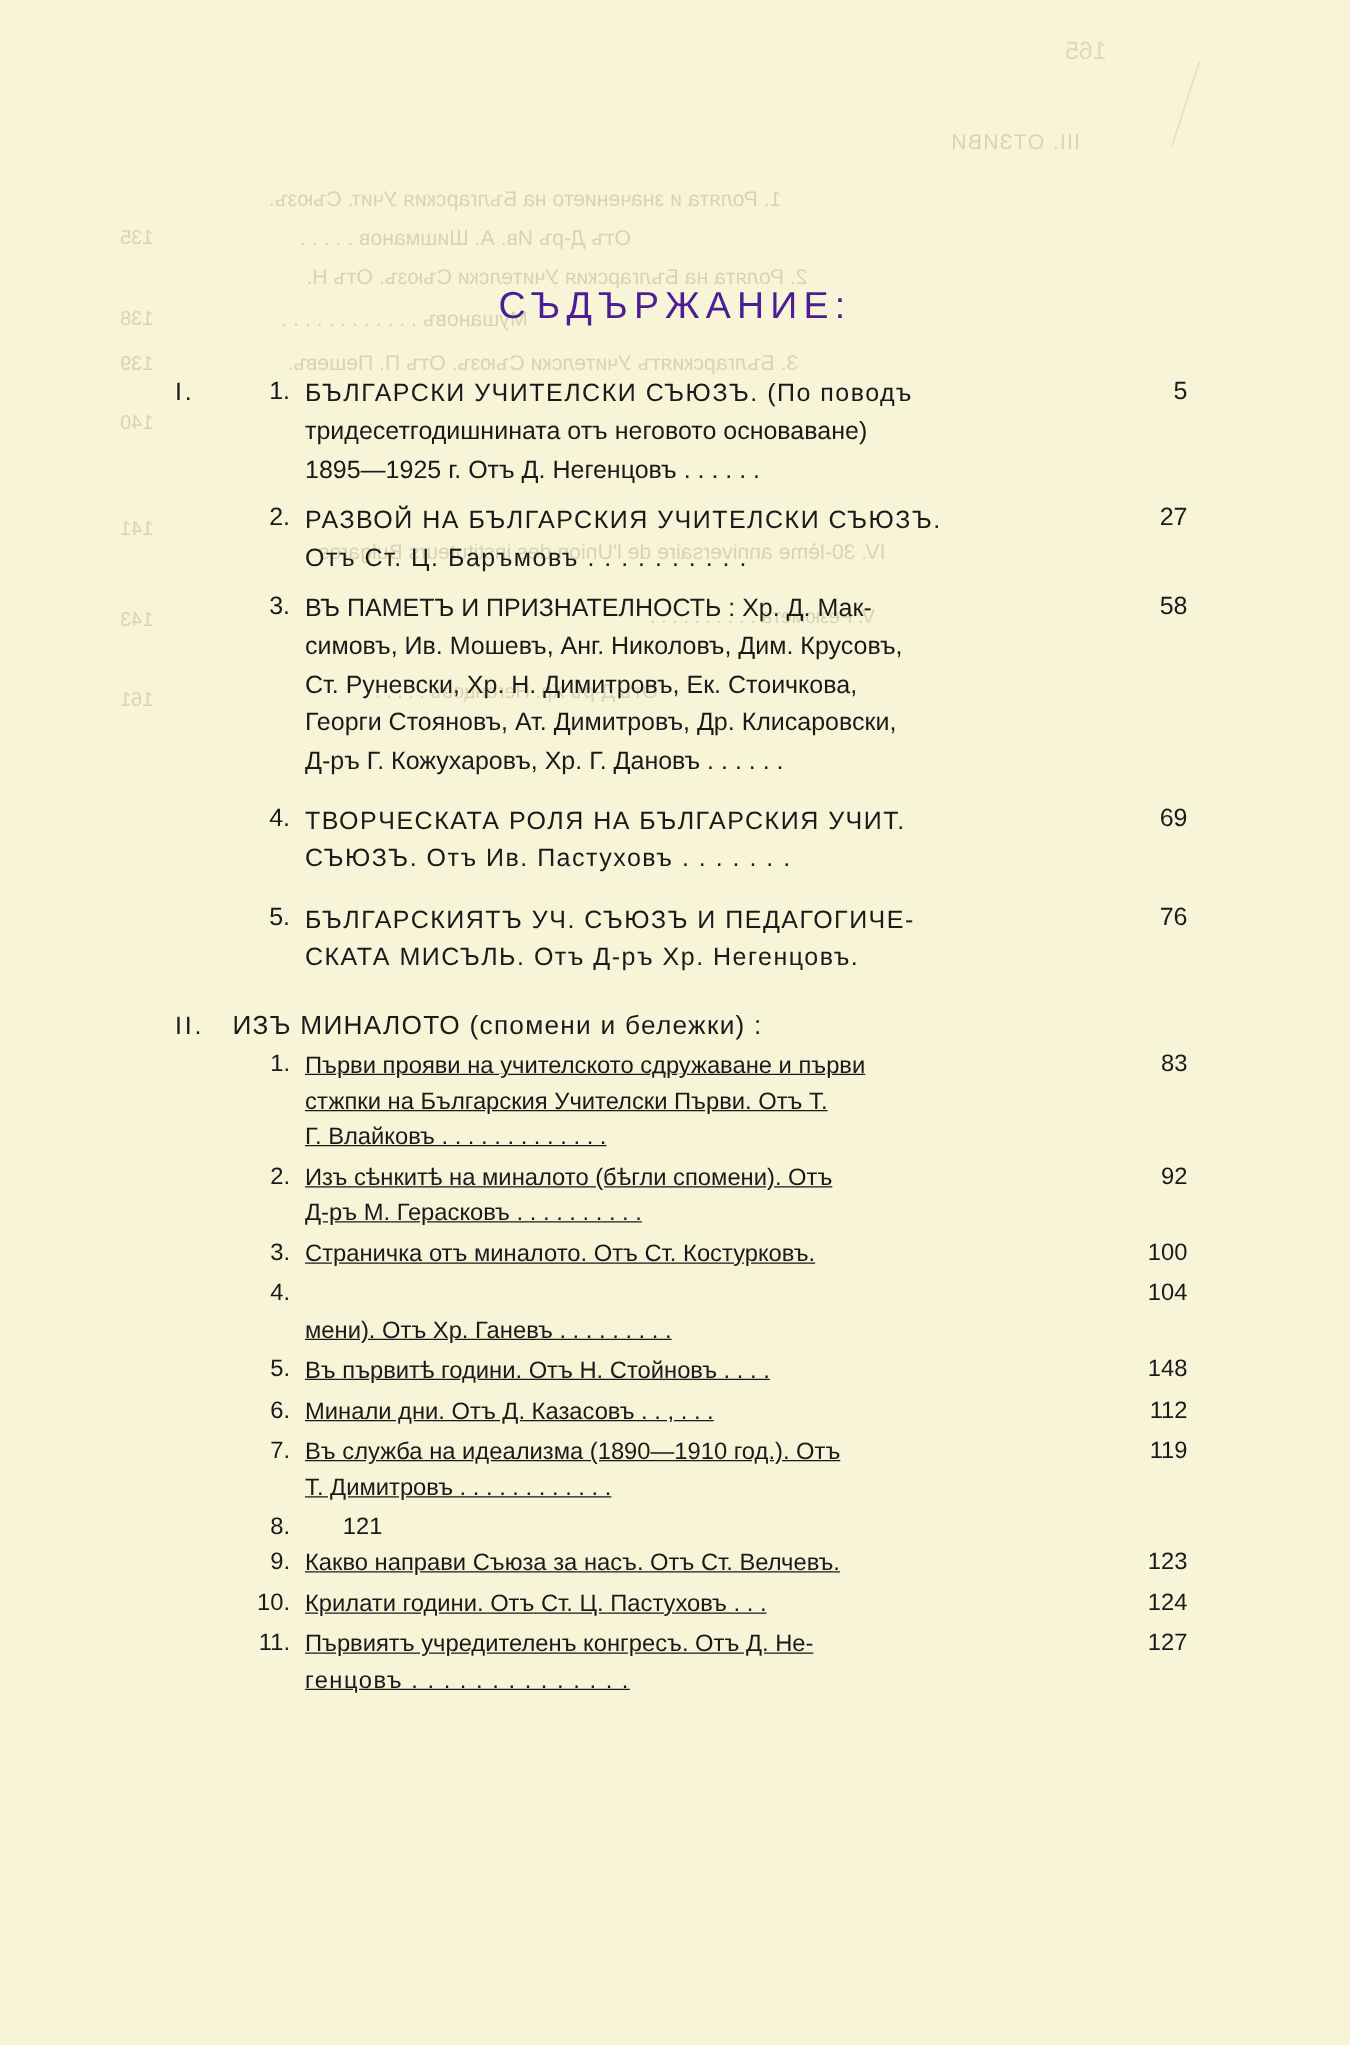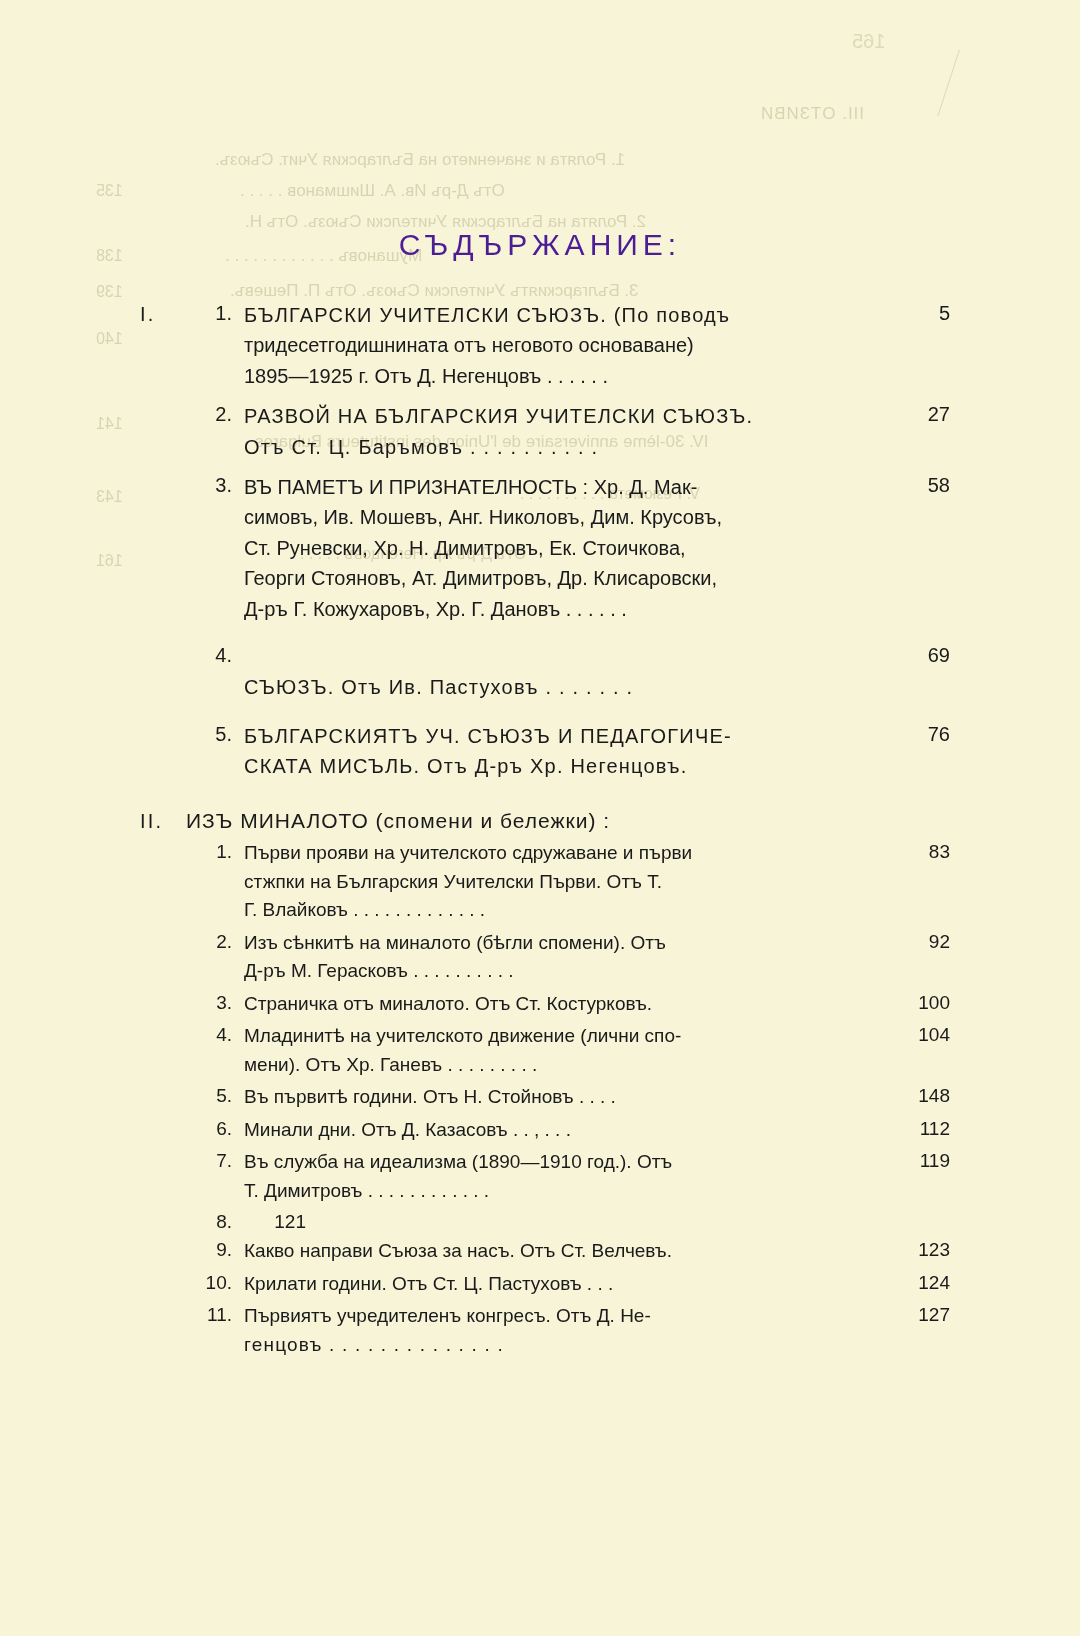--- a/index.html
+++ b/index.html
@@ -125,21 +125,21 @@
     font-size: 21px;
     letter-spacing: 1px;
     padding-top: 2px;
   }
 
   .gap-sm { height: 6px; }
   .gap-md { height: 14px; }
   .gap-lg { height: 22px; }
 
   .part2 .e-text, .part2 .e-num, .part2 .e-page { font-size: 19px; }
-  .part2 .e-text { line-height: 1.5; }
+  .part2 .e-text { line-height: 1.5; text-decoration: underline; }
 </style>
 </head>
 <body>
 
 <div class="page">
 
   <span class="bleed corner">165</span>
   <div class="bleed-line"></div>
   <span class="bleed b-title">III. ОТЗИВИ</span>
   <span class="bleed b1">1. Ролята и значението на Българския Учит. Съюзъ.</span>
@@ -199,21 +199,21 @@
             <span>Д-ръ Г. Кожухаровъ, Хр. Г. Дановъ . . . . . .</span>
           </div>
           <div class="e-page">58</div>
         </div>
 
         <div class="gap-md"></div>
 
         <div class="entry">
           <div class="e-num">4.</div>
           <div class="e-text">
-            <br>
+            <span class="wide">ТВОРЧЕСКАТА  РОЛЯ  НА  БЪЛГАРСКИЯ  УЧИТ.</span><br>
             <span class="wide">СЪЮЗЪ.  Отъ Ив. Пастуховъ . . . . . . .</span>
           </div>
           <div class="e-page">69</div>
         </div>
 
         <div class="gap-md"></div>
 
         <div class="entry">
           <div class="e-num">5.</div>
           <div class="e-text">
@@ -259,21 +259,21 @@
           <div class="e-num">3.</div>
           <div class="e-text">
             <span>Страничка отъ миналото. Отъ Ст. Костурковъ.</span>
           </div>
           <div class="e-page">100</div>
         </div>
 
         <div class="entry">
           <div class="e-num">4.</div>
           <div class="e-text">
-            <span>Младинитѣ на учителското движение (лични спо-</span><br>
+            <br>
             <span>мени). Отъ Хр. Ганевъ . . . . . . . . .</span>
           </div>
           <div class="e-page">104</div>
         </div>
 
         <div class="entry">
           <div class="e-num">5.</div>
           <div class="e-text">
             <span>Въ първитѣ години. Отъ Н. Стойновъ . . . .</span>
           </div>

